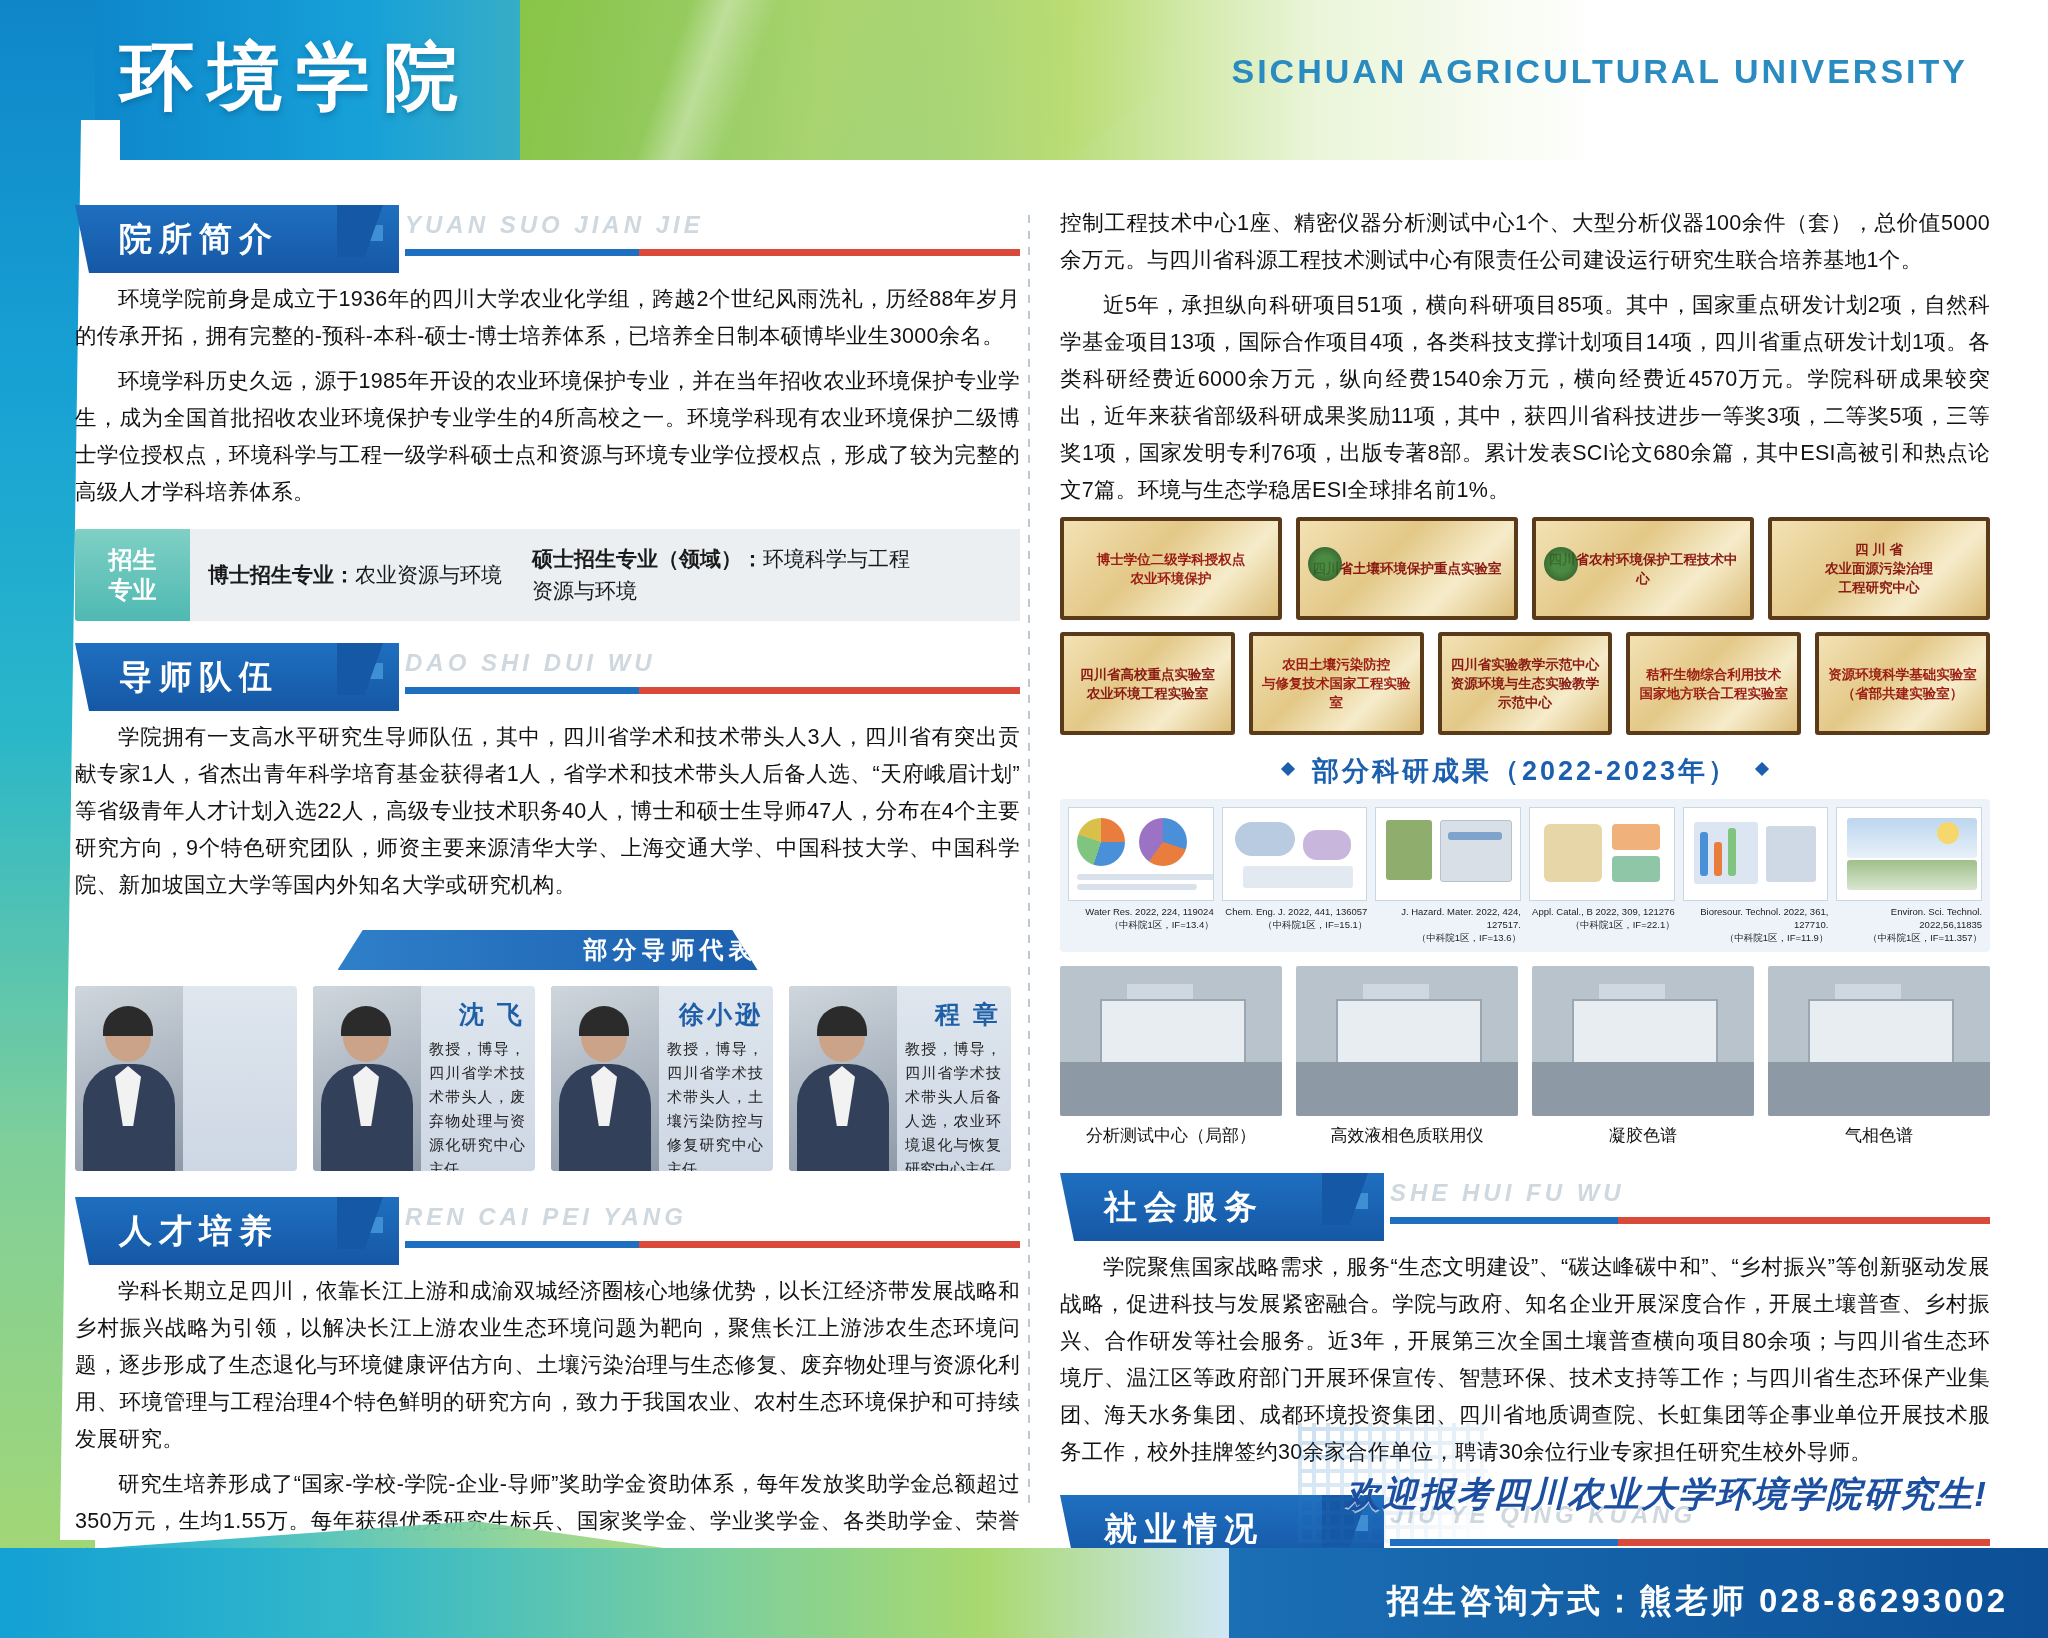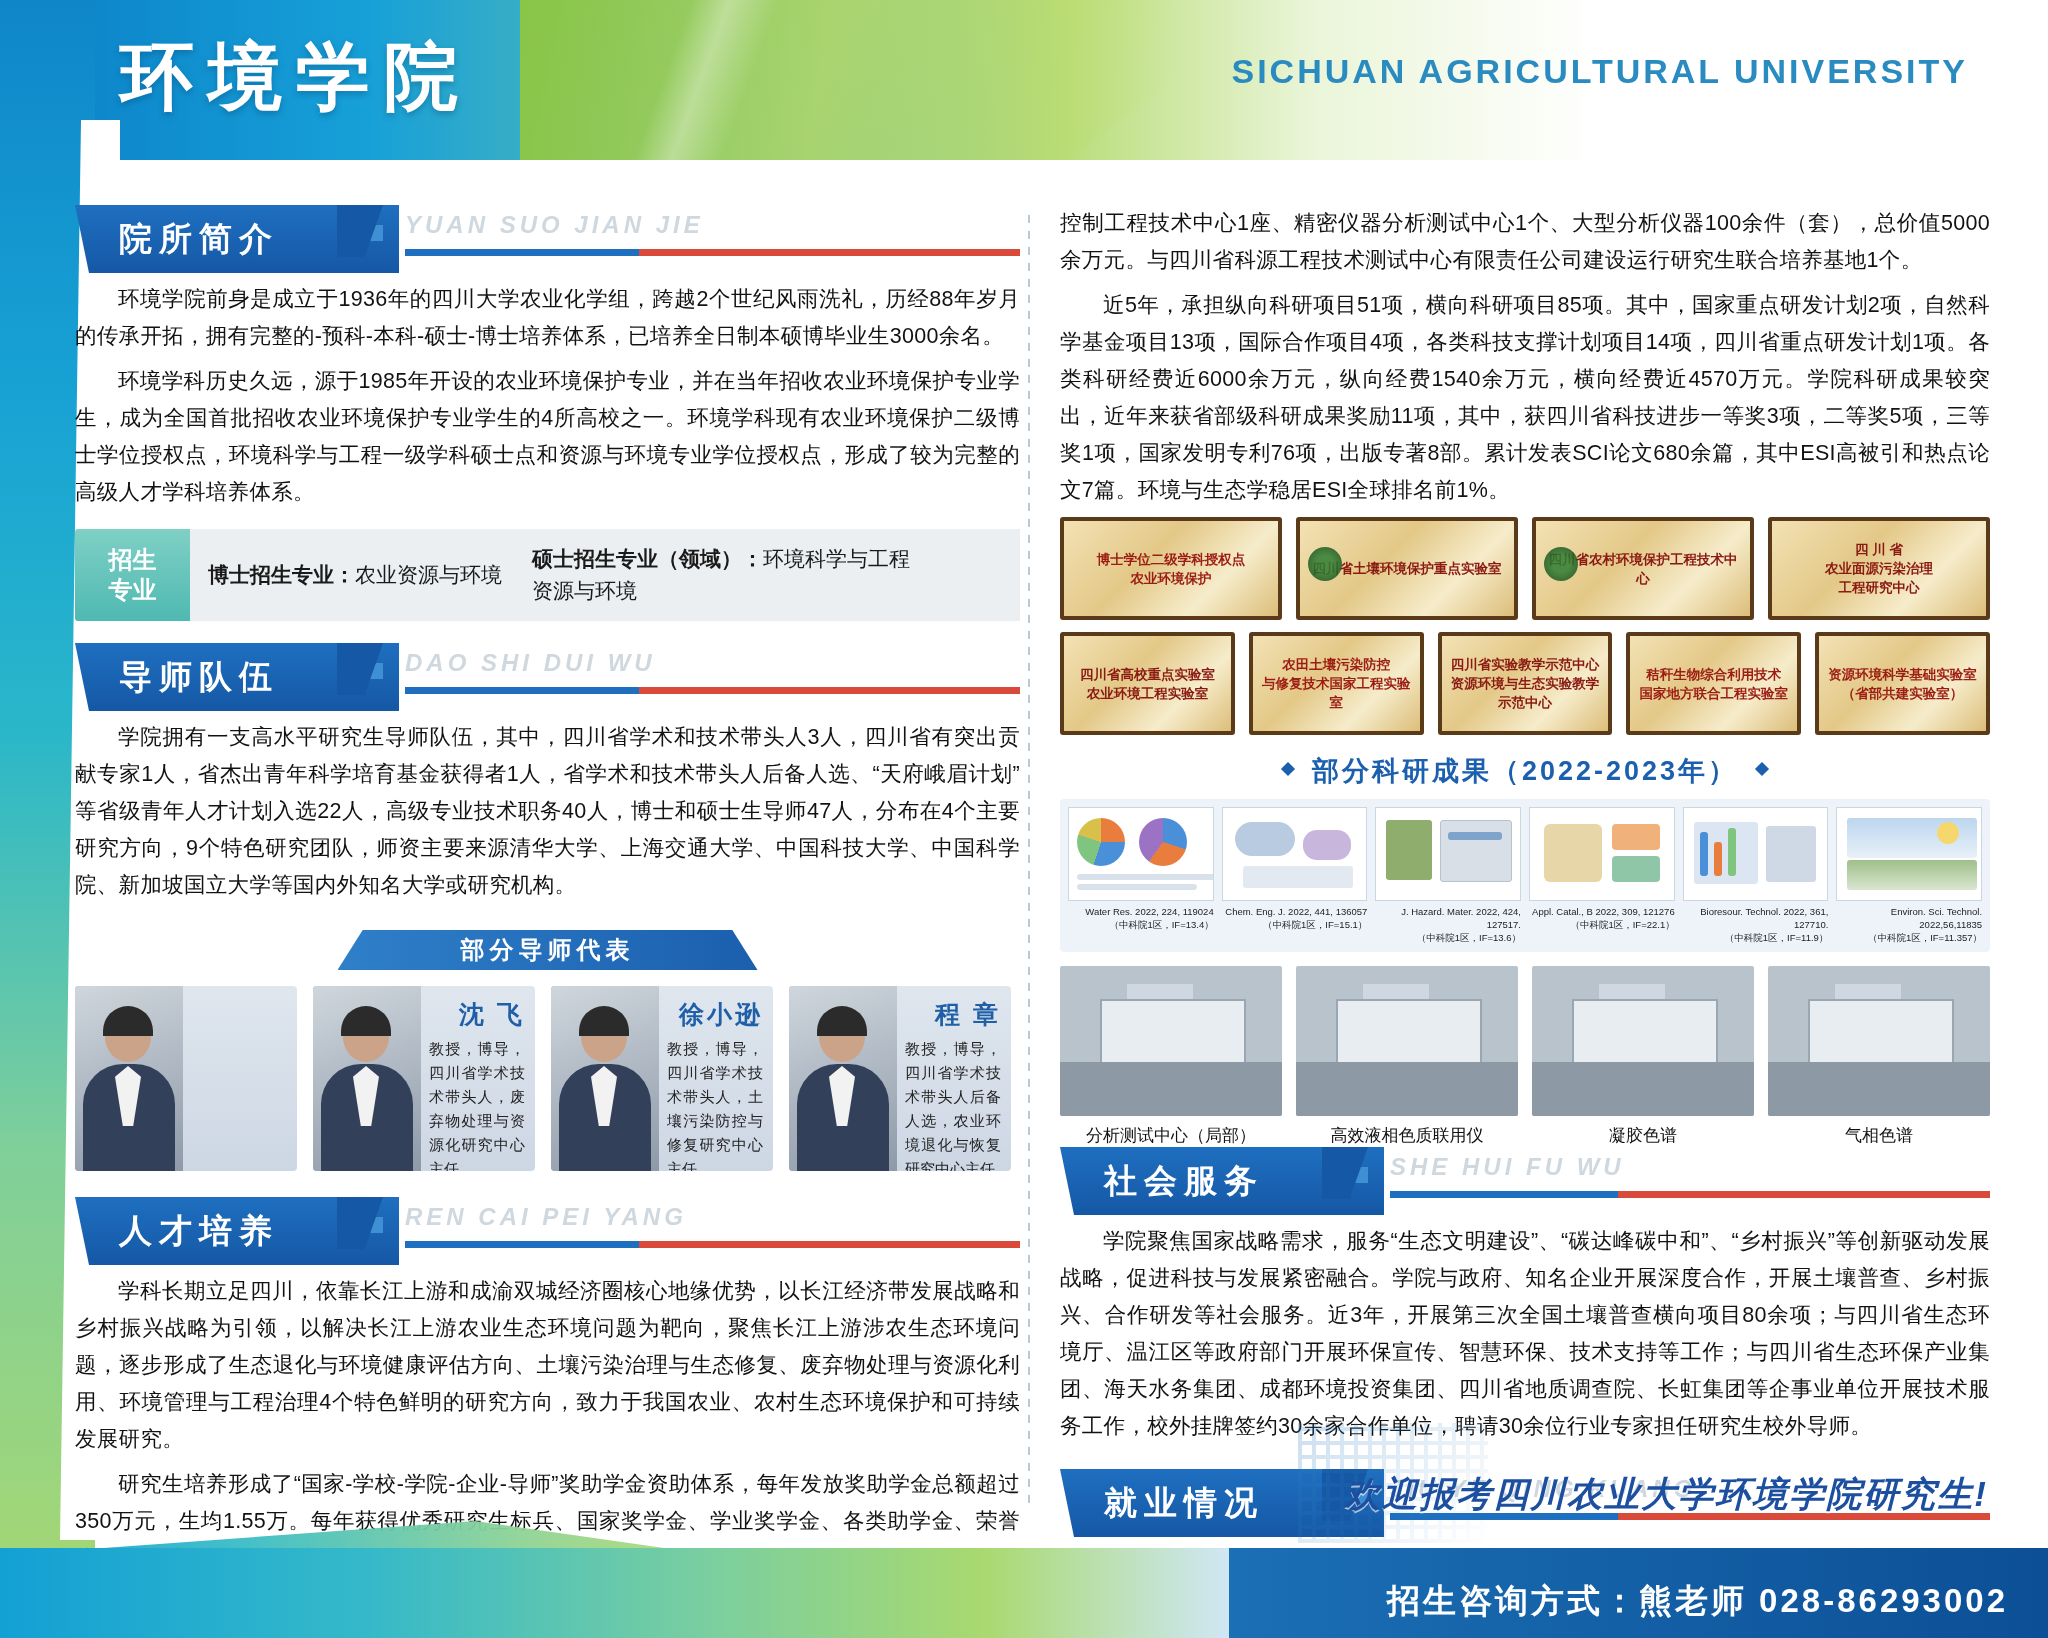--- a/index.html
+++ b/index.html
@@ -72,21 +72,21 @@
   .adm-badge{width:115px;background:linear-gradient(180deg,#7fd0c5,#4fb9b2);color:#fff;
         display:flex;flex-direction:column;align-items:center;justify-content:center;
         font-size:24px;font-weight:bold;line-height:30px;border-radius:3px 0 0 3px;}
   .adm-body{flex:1;background:#eceff1;display:flex;align-items:center;padding:14px 18px;gap:30px;}
   .adm-item{font-size:21px;line-height:32px;}
   .adm-item b{font-weight:bold;}
 
   
   .teach-banner{width:420px;margin:26px auto 16px auto;height:40px;position:relative;}
   .teach-banner .bar{position:absolute;inset:0;background:linear-gradient(90deg,#2f7fc9,#1b5fae);
-        clip-path:polygon(6% 0,94% 0,100% 100%,0 100%);display:flex;align-items:center;justify-content:center;}
+        clip-path:polygon(6% 0,94% 0,100% 100%,0 100%);display:flex;align-items:center;justify-content:flex-end;}
   .teach-banner .bar span{color:#fff;font-size:24px;font-weight:bold;letter-spacing:5px;}
   .teachers{display:flex;gap:16px;}
   .tcard{width:222px;height:185px;background:linear-gradient(180deg,#dfe6ee,#cdd7e4);
          border-radius:4px;display:flex;overflow:hidden;}
   .tphoto{width:108px;height:185px;background:#9aa7b5;position:relative;overflow:hidden;}
   .tphoto .bgp{position:absolute;inset:0;background:linear-gradient(160deg,#cfd6dd,#8e9aa8);}
   .tphoto .head{position:absolute;left:30px;top:26px;width:46px;height:50px;border-radius:50%;background:#caa389;}
   .tphoto .hair{position:absolute;left:28px;top:20px;width:50px;height:30px;border-radius:25px 25px 0 0;background:#2b2b2b;}
   .tphoto .body{position:absolute;left:8px;top:78px;width:92px;height:110px;border-radius:40px 40px 0 0;background:#33405a;}
   .tphoto .shirt{position:absolute;left:40px;top:80px;width:26px;height:60px;background:#f2f2f2;
@@ -420,21 +420,21 @@
       <div class="lab">
         <div class="ph">
             <div class="inst2"></div>
             <div class="inst"></div>
             <div class="floor"></div>
           </div>
         <div class="cap">气相色谱</div>
       </div>
     </div>
 
-    <div class="sec" style="">
+    <div class="sec" style="margin-top:26px">
       <div class="sec-tab">
           <span>社会服务</span>
         </div>
       <div class="sec-blk" style="left:272px;top:0;"></div>
       <div class="sec-blk" style="left:292px;top:20px;"></div>
       <div class="sec-notch"></div>
       <div class="sec-pinyin">SHE  HUI  FU  WU</div>
       <div class="sec-rule"></div>
     </div>
     <p class="body">学院聚焦国家战略需求，服务“生态文明建设”、“碳达峰碳中和”、“乡村振兴”等创新驱动发展战略，促进科技与发展紧密融合。学院与政府、知名企业开展深度合作，开展土壤普查、乡村振兴、合作研发等社会服务。近3年，开展第三次全国土壤普查横向项目80余项；与四川省生态环境厅、温江区等政府部门开展环保宣传、智慧环保、技术支持等工作；与四川省生态环保产业集团、海天水务集团、成都环境投资集团、四川省地质调查院、长虹集团等企事业单位开展技术服务工作，校外挂牌签约30余家合作单位，聘请30余位行业专家担任研究生校外导师。</p>

